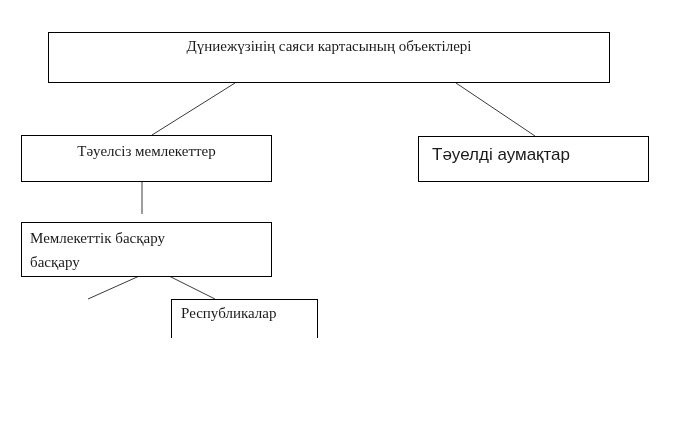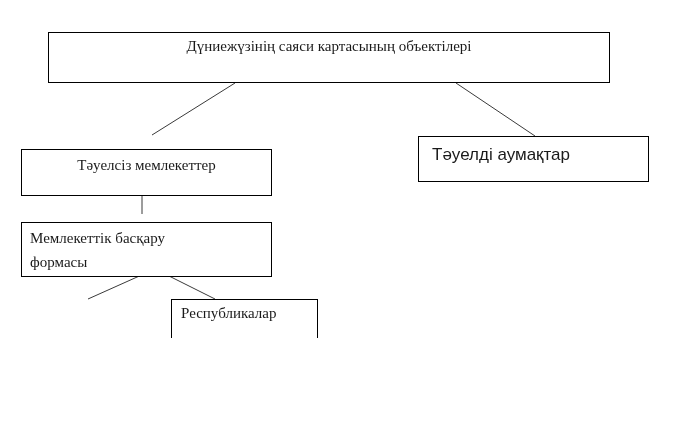--- a/index.html
+++ b/index.html
@@ -34,21 +34,20 @@
   }
   .node-root {
     left: 48px; top: 32px; width: 562px; height: 51px;
     text-align: center;
     padding-top: 4px;
   }
   .node-independent {
     left: 21px; top: 135px; width: 251px; height: 47px;
     text-align: center;
     padding-top: 6px;
-    margin-top: 14px;
   }
   .node-dependent {
     left: 418px; top: 136px; width: 231px; height: 46px;
     font-family: "Liberation Sans", "DejaVu Sans", sans-serif;
     font-size: 17px;
     padding: 7px 4px 0 13px;
   }
   .node-government {
     left: 21px; top: 214px; width: 251px; height: 55px;
     padding: 3px 8px 0 8px;
@@ -85,21 +84,21 @@
   <div class="node node-independent">
     <span>Тәуелсіз мемлекеттер</span>
   </div>
 
   <div class="node node-dependent">
     <span>Тәуелді аумақтар</span>
   </div>
 
   <div class="node node-government">
     <span class="gov-line">Мемлекеттік басқару</span>
-    <span class="gov-line">формасы</span>
+    <span class="gov-line">басқару</span>
   </div>
 
 
   <div class="node node-republics">
     <span>Республикалар</span>
   </div>
 
 </div>
 
 </body></html>

